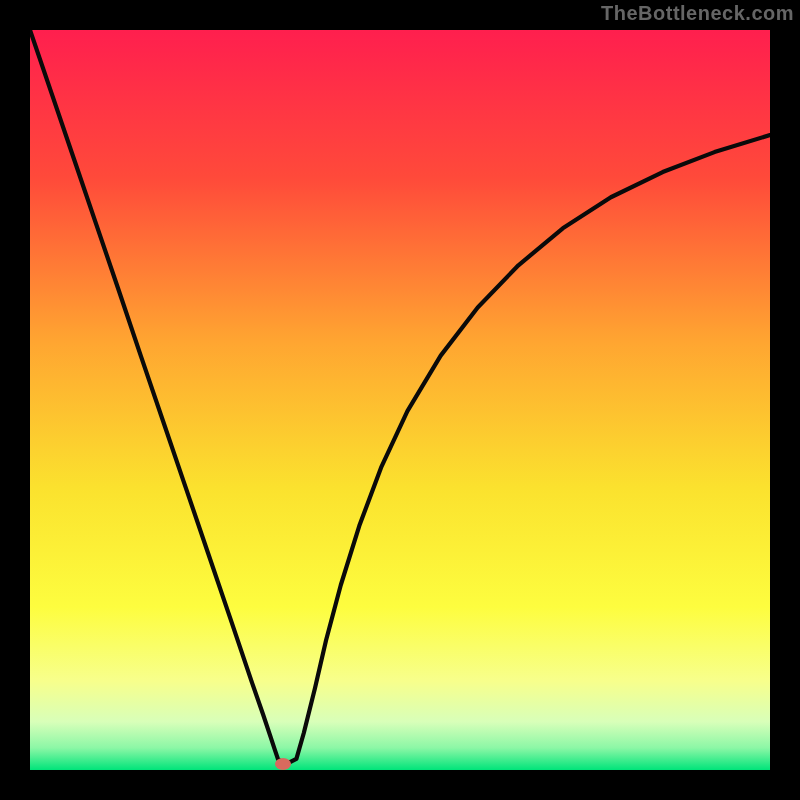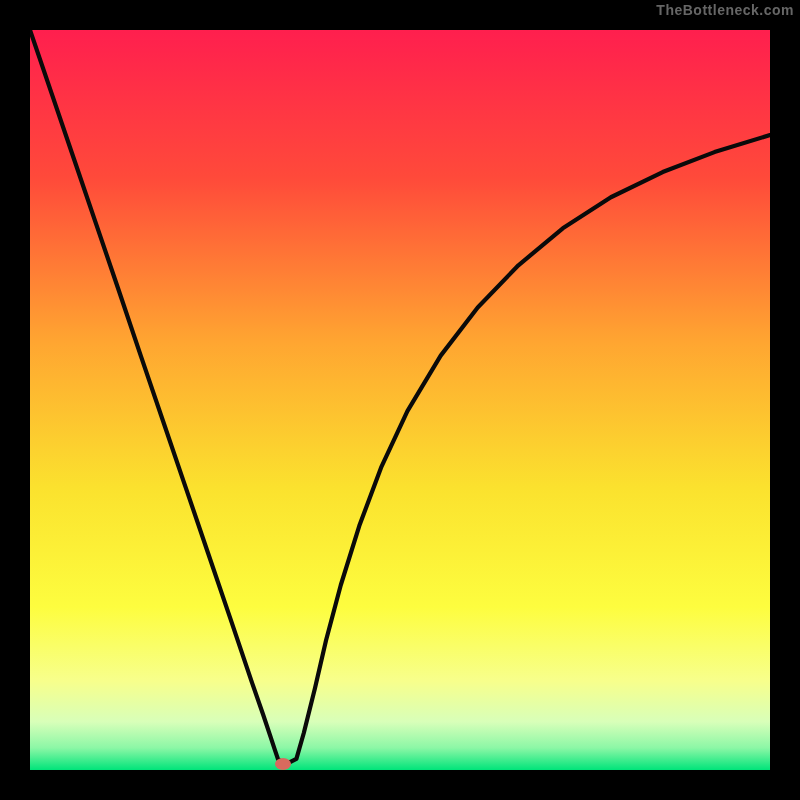--- a/index.html
+++ b/index.html
@@ -15,21 +15,21 @@
     position: relative;
     width: 800px;
     height: 800px;
     background: #000;
   }
   .watermark {
     position: absolute;
     top: 2px;
     right: 6px;
     color: #666666;
-    font-size: 14px;
+    font-size: 20px;
     font-weight: 600;
     letter-spacing: 0.5px;
     z-index: 20;
   }
   .plot-area {
     position: absolute;
     left: 30px;
     top: 30px;
     width: 740px;
     height: 740px;

